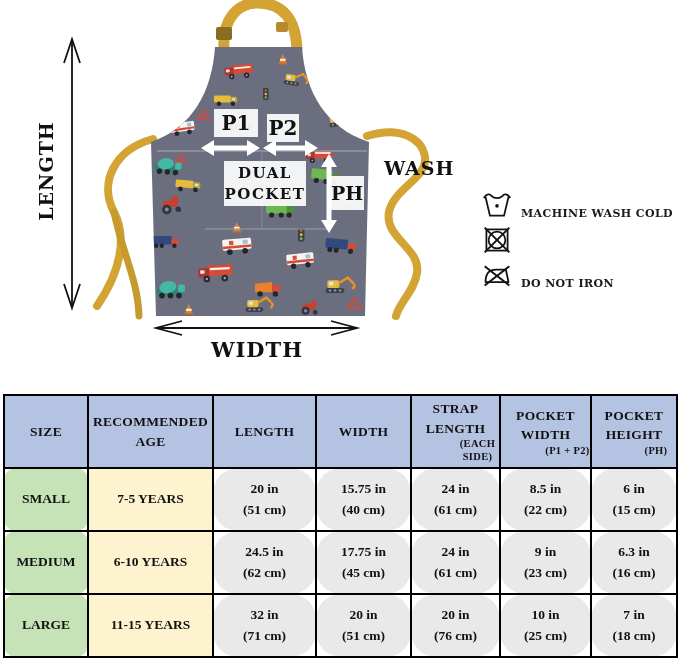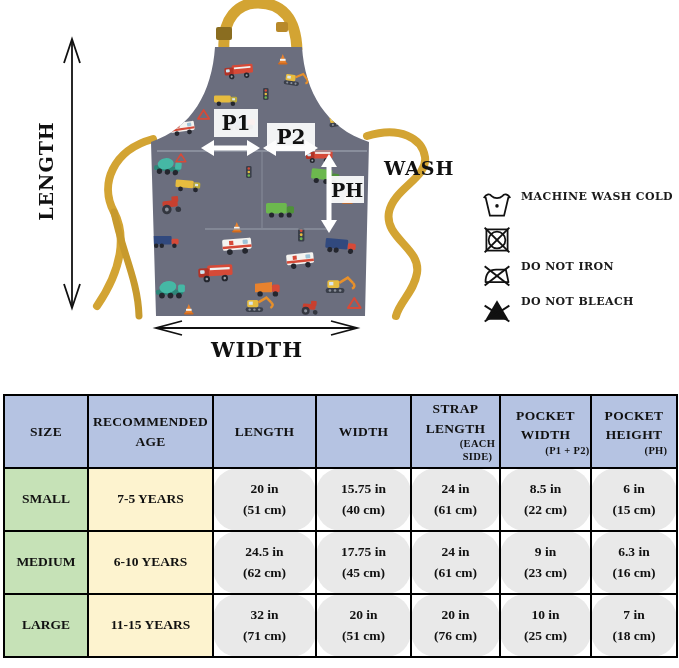--- a/index.html
+++ b/index.html
@@ -10,43 +10,43 @@
   
   .meas-label{position:absolute;color:#111;font-weight:bold;letter-spacing:1px;}
   .lbl-length{left:46px;top:171px;transform:translate(-50%,-50%) rotate(-90deg);
               font-size:19px;white-space:nowrap;}
   .lbl-width{left:257px;top:337px;transform:translateX(-50%);font-size:21px;}
   .lbl-strap{left:384px;top:157px;font-size:19px;}
 
   .tag{position:absolute;display:flex;align-items:center;justify-content:center;
        background:rgba(253,253,253,0.93);color:#111;font-weight:bold;text-align:right;}
   .tag-p1{left:214px;top:109px;width:44px;height:28px;font-size:20px;}
-  .tag-p2{left:267px;top:123px;width:48px;height:28px;font-size:20px;}
+  .tag-p2{left:267px;top:114px;width:32px;height:28px;font-size:20px;}
   .tag-dual{left:224px;top:161px;width:82px;height:45px;font-size:15px;line-height:1.35;
             letter-spacing:1.5px;flex-direction:column;}
-  .tag-ph{left:330px;top:176px;width:34px;height:27px;font-size:19px;}
+  .tag-ph{left:330px;top:176px;width:34px;height:34px;font-size:19px;}
 
   
   .care-list{position:absolute;left:482px;top:190px;width:196px;}
-  .care-row{display:flex;align-items:flex-start;height:30px;margin-bottom:5px;}
+  .care-row{display:flex;align-items:flex-end;height:30px;margin-bottom:5px;}
   .care-row svg{flex:0 0 30px;margin-right:9px;}
   .care-label{font-size:11px;font-weight:bold;color:#1a1a1a;letter-spacing:0.4px;
               white-space:nowrap;}
 
   
   .size-table{position:absolute;left:3px;top:394px;border-collapse:collapse;
               table-layout:fixed;width:673px;font-family:"Liberation Serif", serif;}
   .size-table th,.size-table td{border:2.5px solid #000;text-align:center;
               vertical-align:middle;padding:0;color:#111;}
   .size-table th{background:#b5c3e2;font-size:13.5px;font-weight:bold;height:71px;
               line-height:1.45;letter-spacing:0.3px;}
   .size-table td{height:61px;font-size:13.5px;font-weight:bold;line-height:1.55;}
   .th-sub{display:block;font-size:10.5px;font-weight:bold;line-height:1.2;margin-left:44px;}
   .cell-line{display:block;}
-  td.col-size{background:#c6e2b7;}
+  td.col-size{background:#c6e2b7;border-radius:12px;}
   td.col-age{background:#fdf3cf;}
   td.col-val{background:#e9e9e9;border-radius:25px;}
 </style>
 </head>
 <body>
 
 <div class="stage">
 
   <svg class="abs" style="left:0;top:0;" width="679" height="393" viewBox="0 0 679 393">
     <defs>
@@ -223,20 +223,24 @@
       <polygon points="329,233 321,220 337,220"></polygon>
     </g>
   </svg>
 
   <div class="meas-label lbl-length">LENGTH</div>
   <div class="meas-label lbl-width">WIDTH</div>
   <div class="meas-label lbl-strap">WASH</div>
 
   <div class="tag tag-p1">P1</div>
   <div class="tag tag-p2">P2</div>
+  <div class="tag tag-dual">
+    <span>DUAL</span>
+    <span>POCKET</span>
+  </div>
   <div class="tag tag-ph">PH</div>
 
   <div class="care-list">
     <div class="care-row">
       <svg width="30" height="30" viewBox="0 0 34 34">
         <path d="M2 9 C5 4 9 4 11 7 C14 10 20 10 23 7 C25 4 29 4 32 9" fill="none" stroke="#111" stroke-width="2"></path>
         <path d="M4 8 L9 29 L25 29 L30 8" fill="none" stroke="#111" stroke-width="2"></path>
         <circle cx="17" cy="18" r="2" fill="#111"></circle>
       </svg>
       <span class="care-label">MACHINE WASH COLD</span>
@@ -250,28 +254,20 @@
       </svg>
     </div>
     <div class="care-row">
       <svg width="30" height="30" viewBox="0 0 34 34">
         <path d="M4 25 C4 14 10 11 16 11 L27 11 C28 15 29 20 30 25 Z" fill="none" stroke="#111" stroke-width="2" stroke-linejoin="round"></path>
         <line x1="3" y1="7" x2="31" y2="29" stroke="#111" stroke-width="2.2"></line>
         <line x1="31" y1="7" x2="3" y2="29" stroke="#111" stroke-width="2.2"></line>
       </svg>
       <span class="care-label">DO NOT IRON</span>
     </div>
-    <div class="care-row">
-      <svg width="30" height="30" viewBox="0 0 34 34">
-        <polygon points="17,6 4,28 30,28" fill="#111"></polygon>
-        <line x1="3" y1="12" x2="31" y2="30" stroke="#111" stroke-width="2.2"></line>
-        <line x1="31" y1="12" x2="3" y2="30" stroke="#111" stroke-width="2.2"></line>
-      </svg>
-      <span class="care-label">DO NOT BLEACH</span>
-    </div>
   </div>
 
   <table class="size-table">
     <colgroup>
       <col style="width:84px">
         <col style="width:125px">
         <col style="width:103px">
       <col style="width:95px">
         <col style="width:89px">
         <col style="width:91px">

